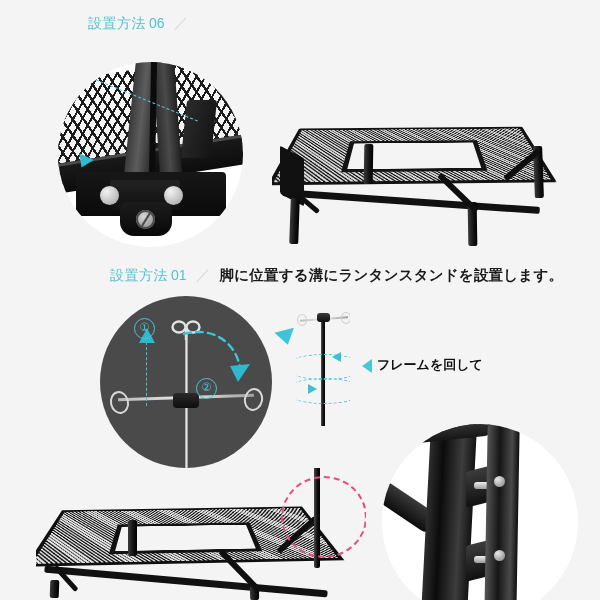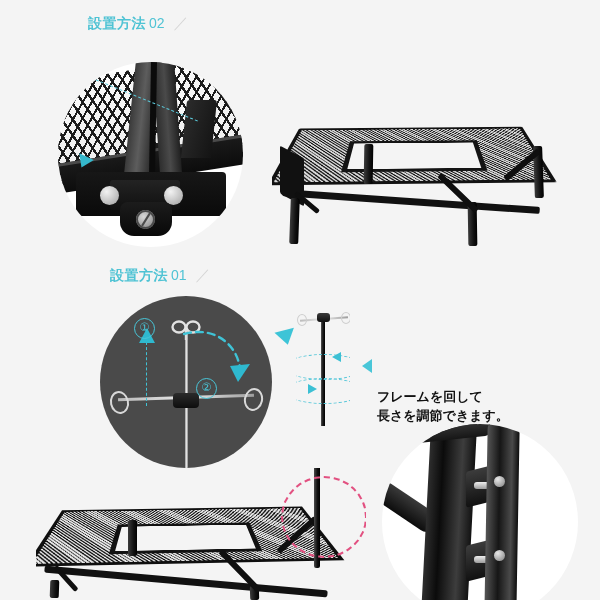--- a/index.html
+++ b/index.html
@@ -9,21 +9,21 @@
     background:#f4f4f4;
     font-family:"Liberation Sans","DejaVu Sans",sans-serif;
     overflow:hidden;
     position:relative;
   }
   .page{position:absolute;inset:0;width:600px;height:600px;background:#f4f4f4;}
 
   
   .heading{position:absolute;display:flex;align-items:baseline;white-space:nowrap;}
   .heading .step{
-    color:#4fc3d4;font-size:14px;font-weight:700;letter-spacing:.5px;text-align:center;
+    color:#4fc3d4;font-size:14px;font-weight:400;letter-spacing:.5px;text-align:center;
   }
   .heading .stepnum{color:#4fc3d4;font-size:14px;font-weight:400;margin-left:3px;}
   .heading .slash{color:#d3d3d3;font-size:15px;margin:0 9px 0 9px;font-weight:300;}
   .heading .desc{color:#1a1a1a;font-size:14.5px;font-weight:700;letter-spacing:.2px;}
 
   #heading-03{left:88px;top:14px;}
   #heading-04{left:110px;top:266px;}
 
   
   .stage{position:absolute;overflow:hidden;}
@@ -210,21 +210,21 @@
     border-left:9px solid #3cc0d4;
   }
 
   
   #note-frame{position:absolute;left:362px;top:355px;display:flex;align-items:flex-start;}
   #note-pointer{
     width:0;height:0;margin-top:4px;margin-right:5px;
     border-top:7px solid transparent;border-bottom:7px solid transparent;
     border-right:10px solid #49c6d8;
   }
-  #note-frame .note-lines{color:#111;font-size:13px;font-weight:700;line-height:19px;white-space:nowrap;margin-top:32px;}
+  #note-frame .note-lines{color:#111;font-size:13px;font-weight:700;line-height:19px;white-space:nowrap;}
 
   
   #table-photo-2{left:36px;top:468px;width:330px;height:132px;}
   .t2-top{
     position:absolute;left:12px;top:10px;width:274px;height:108px;
     background:
       repeating-linear-gradient(45deg,#0d0d0d 0 1.2px,rgba(255,255,255,.9) 1.2px 2.9px),
       repeating-linear-gradient(-45deg,#0d0d0d 0 1.2px,rgba(255,255,255,0) 1.2px 2.9px),
       #262626;
     transform:perspective(330px) rotateX(60deg) rotateZ(-2deg);
@@ -285,21 +285,21 @@
     transform:rotate(34deg);
   }
 </style>
 </head>
 <body>
 
 <div class="page">
 
   <div class="heading" id="heading-03">
     <span class="step">設置方法</span>
-    <span class="stepnum">02</span>
+    <span class="stepnum">06</span>
     <span class="slash">／</span>
   </div>
 
   <div class="circle-crop" id="clip-closeup">
     <div class="cc-inner">
       <div class="mesh-top"></div>
       <div class="mesh-dark-band"></div>
       <div class="mesh-edge-hl"></div>
       <div class="rail" id="rail-a"></div>
       <div class="rail" id="rail-b"></div>
@@ -332,20 +332,21 @@
       <div class="tbl-brace" style="left:20px;top:114px;width:30px;height:5px;transform:rotate(40deg);"></div>
       <div class="tbl-brace" style="left:160px;top:104px;width:52px;height:6px;transform:rotate(44deg);"></div>
       <div class="tbl-brace" style="left:228px;top:76px;width:44px;height:6px;transform:rotate(-40deg);"></div>
     </div>
   </div>
 
   <div class="heading" id="heading-04">
     <span class="step">設置方法</span>
     <span class="stepnum">01</span>
     <span class="slash">／</span>
+    <span class="desc">脚に位置する溝にランタンスタンドを設置します。</span>
   </div>
 
   <div class="circle-crop" id="lantern-diagram">
     <div class="ld-arm"></div>
     <div class="ld-ring" id="ld-ring-l"></div>
     <div class="ld-ring" id="ld-ring-r"></div>
     <div class="ld-stand-pole"></div>
     <div class="ld-hook-top">
       <svg width="38" height="20" viewBox="0 0 38 20">
         <path d="M19 20 L19 8" stroke="#ddd" stroke-width="2.4" fill="none"></path>
@@ -375,21 +376,20 @@
     <div class="spin-ell" id="spin-1"></div>
     <div class="spin-ell" id="spin-2"></div>
     <div class="spin-tri" id="spin-tri-1"></div>
     <div class="spin-tri" id="spin-tri-2"></div>
   </div>
 
   <div id="note-frame">
     <div id="note-pointer"></div>
     <div class="note-lines">
       <div>フレームを回して</div>
-      <div>長さを調節できます。</div>
     </div>
   </div>
 
   <div class="stage" id="table-photo-2">
     <div class="t2-top"></div>
     <div class="t2-hole"></div>
 
     <div class="tbl-frame-bar" style="left:8px;top:110px;width:284px;height:7px;transform:rotate(5deg);"></div>
     <div class="tbl-leg" style="left:14px;top:112px;height:18px;transform:rotate(2deg);"></div>
     <div class="tbl-leg" style="left:92px;top:52px;height:36px;"></div>

